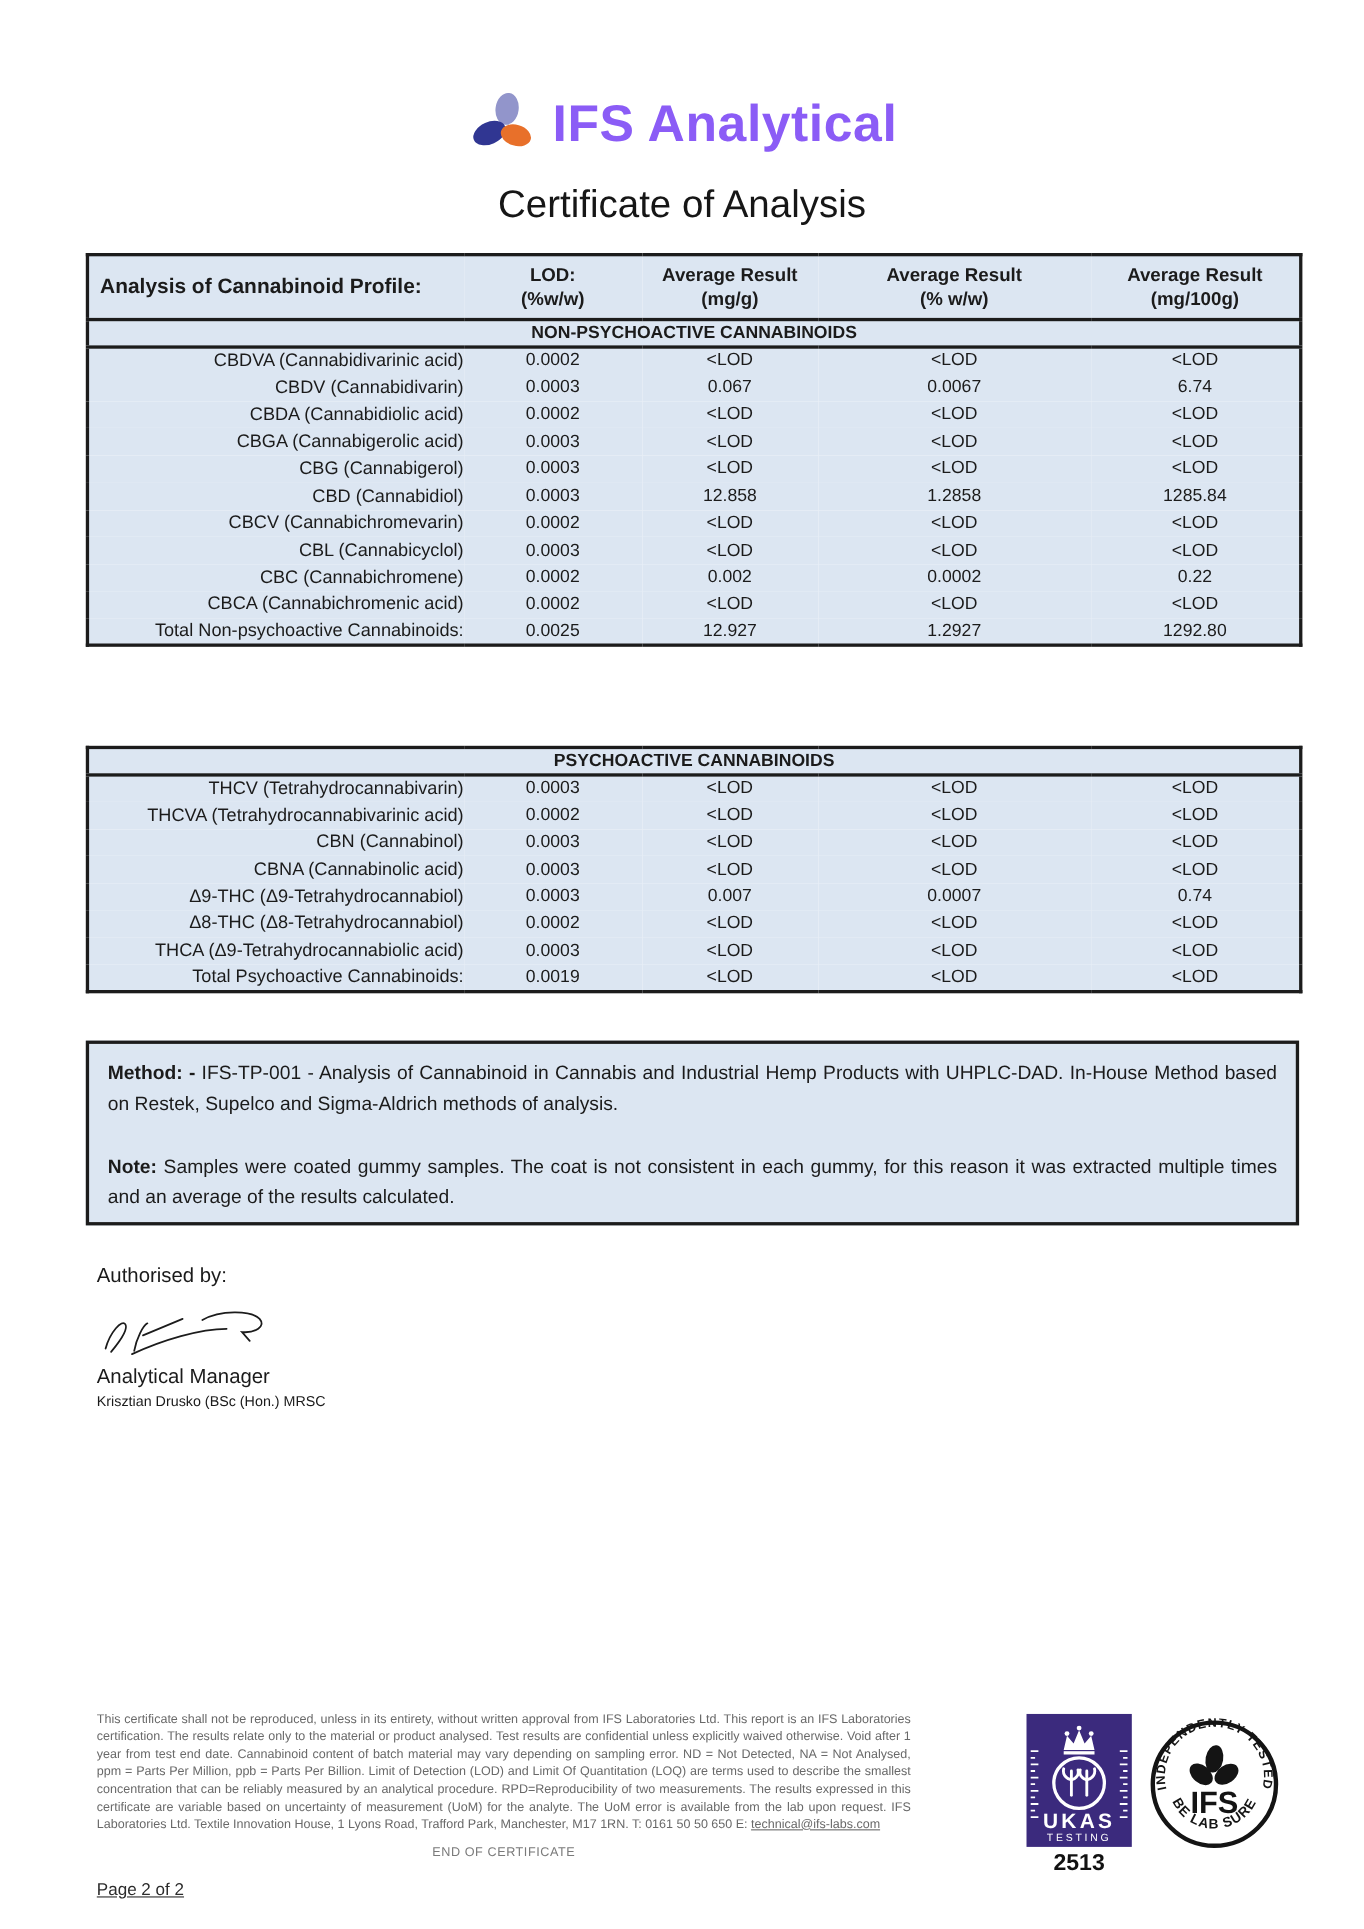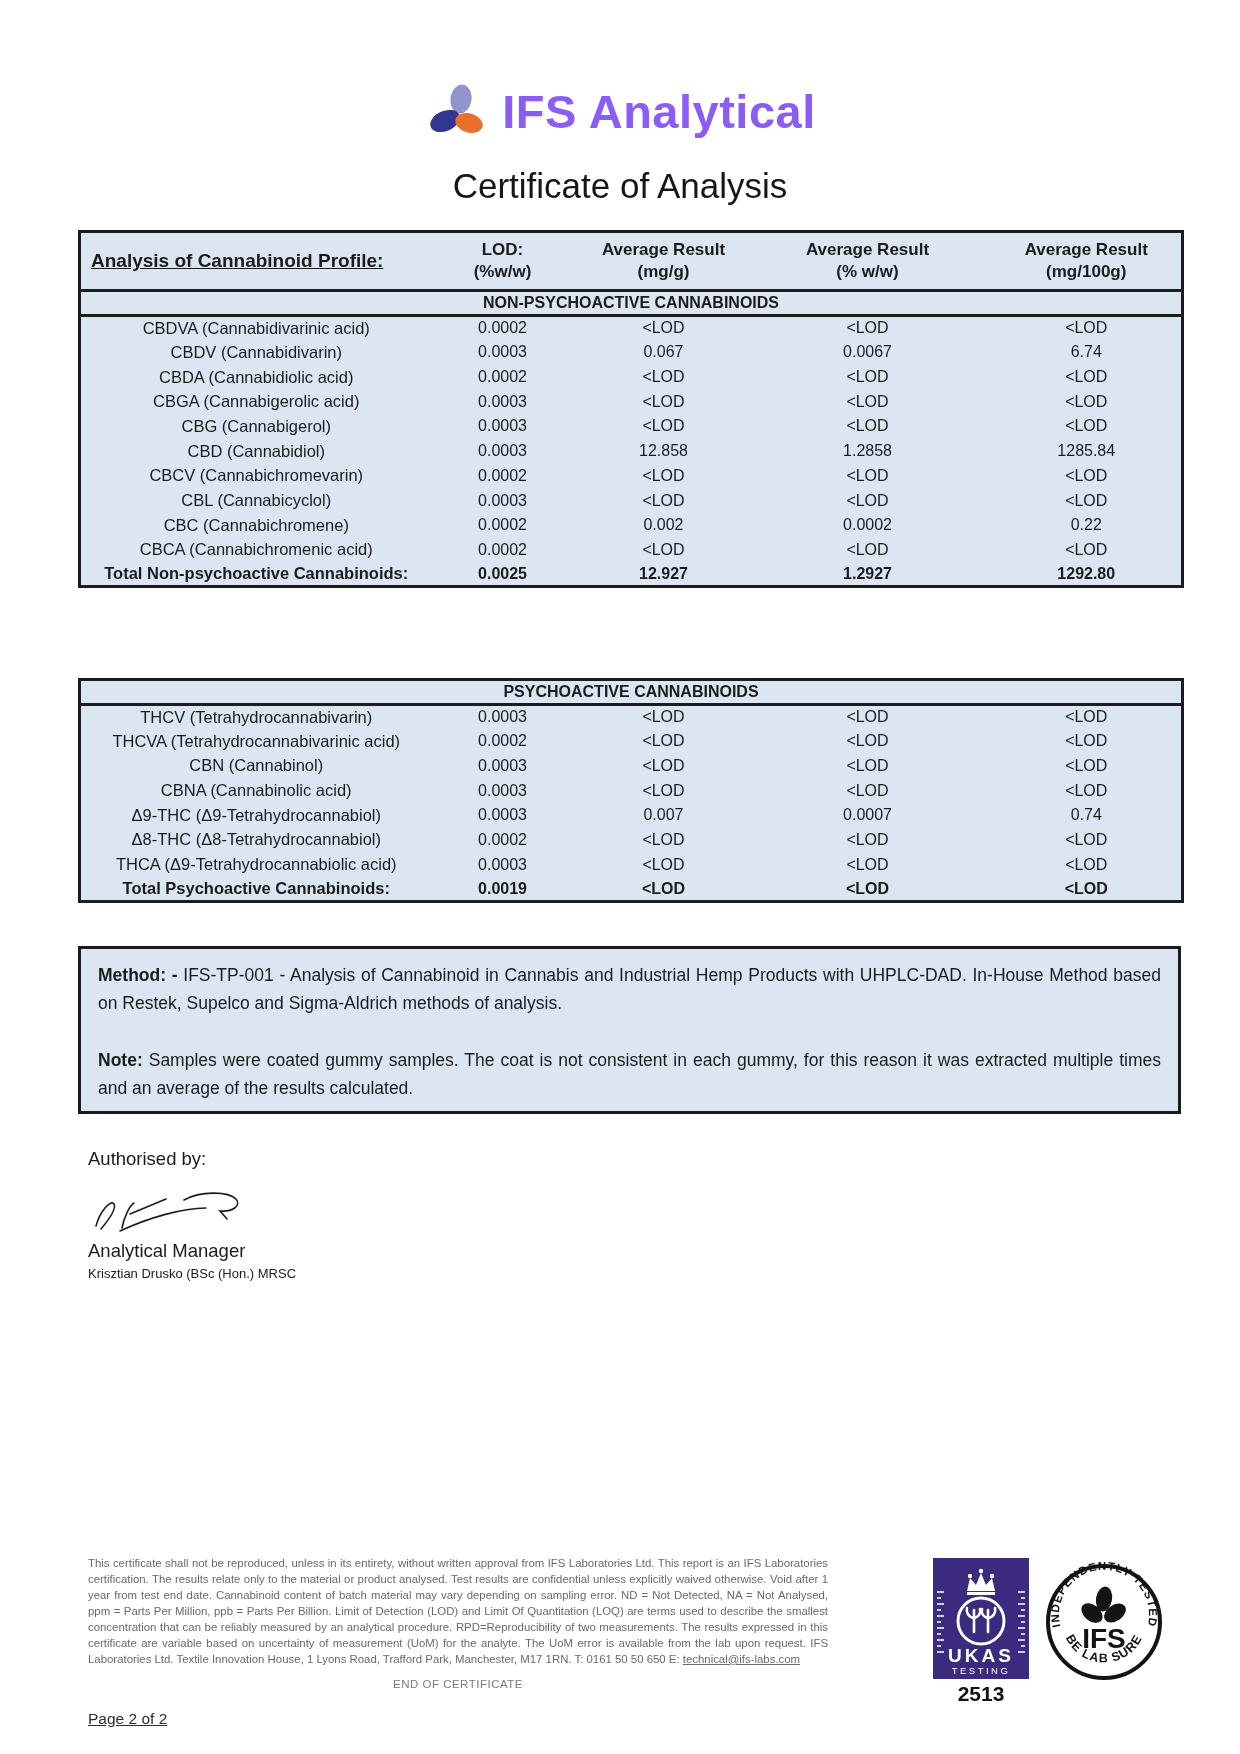--- a/index.html
+++ b/index.html
@@ -23,29 +23,29 @@
   .tbl1 { position:absolute; top:230px; left:78px; }
   .tbl2 { position:absolute; top:666px; left:78px;margin-top:12px; }
   .coa-table col.c0 { width:342px; }
   .coa-table col.c1 { width:162px; }
   .coa-table col.c2 { width:160px; }
   .coa-table col.c3 { width:248px; }
   .coa-table col.c4 { width:191px; }
 
   .coa-table thead th { background:#dce6f2; border-bottom:3px solid #1c1c1c;
     font-size:17px; line-height:1.3; padding:6px 0; vertical-align:middle; }
-  .coa-table thead th.th-name { text-align:left; padding-left:10px; font-size:19px;text-decoration:underline; }
+  .coa-table thead th.th-name { text-align:left; padding-left:10px; font-size:19px; }
 
   .section-row td { background:#f0f4fa; font-weight:bold; font-size:16.5px;
     text-align:left; padding:4px 0 4px 10px; border-bottom:3px solid #1c1c1c; }
 
   .coa-table tbody td { background:#dce6f2; font-size:16px; text-align:center;
     height:24.7px; padding:1px 0; }
-  .coa-table tbody td.c-name { text-align:center; padding-left:10px; font-size:16.5px; }
-  .coa-table tbody.totals td { font-weight:bold; }
+  .coa-table tbody td.c-name { text-align:right; padding-left:10px; font-size:16.5px; }
+  .coa-table tbody.totals td { font-weight:normal; }
 
   
   .method-box { position:absolute; top:946px; left:78px; width:1103px; height:168px;
     background:#dce6f2; border:3px solid #1c1c1c; padding:12px 17px;
     font-size:17.5px; line-height:1.62; text-align:justify; }
   .method-box .blk-label { font-weight:bold; }
   .method-note { margin-top:28px; }
 
   
   .auth-label { position:absolute; top:1148px; left:88px; font-size:18.5px; }

